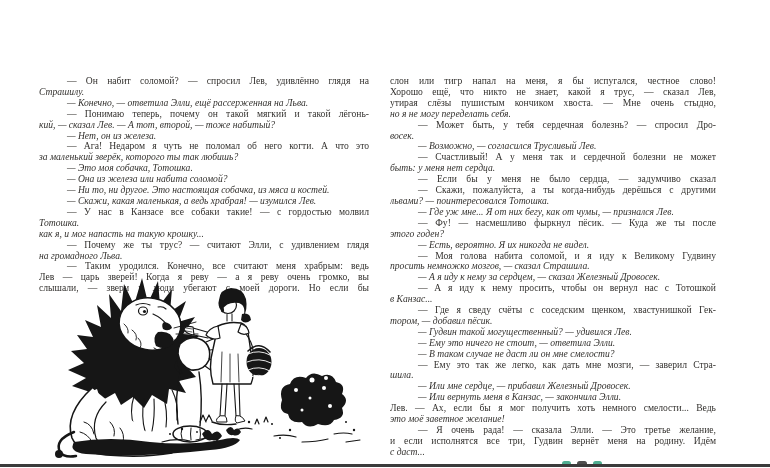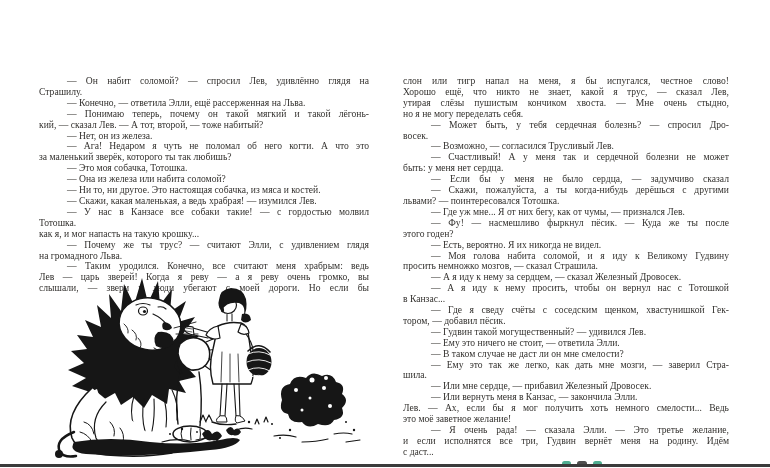--- a/index.html
+++ b/index.html
@@ -1,23 +1,23 @@
 <!DOCTYPE html>
 <html><head>
 <meta charset="utf-8">
 <style>
   html,body{margin:0;padding:0;background:#ffffff;}
   .screen{position:relative;width:770px;height:468px;background:#ffffff;overflow:hidden;
           font-family:"Liberation Serif","DejaVu Serif",serif;}
   .page{position:absolute;top:32px;margin-top:44px;}
   .page-left{left:39px;width:330px;}
-  .page-right{left:403px;width:326px;}
+  .page-right{left:390px;width:326px;}
   .line{height:10.92px;font-size:9.6px;line-height:10.92px;color:#33312e;
         text-align:justify;text-align-last:justify;overflow:hidden;white-space:normal;}
-  .line.end{text-align-last:left;}
+  .line.end{text-align-last:left;font-style:italic;}
   .line.in{text-indent:28px;}
   .illustration{position:absolute;left:50px;top:272px;width:322px;height:190px;}
   .bottom-bar{position:absolute;left:0;top:464px;width:770px;height:2.5px;z-index:3;}
   .dock-icon{position:absolute;top:461px;height:6px;border-radius:2.5px 2.5px 0 0;z-index:2;}
 </style>
 </head>
 <body>
 
 <div class="screen">
 

